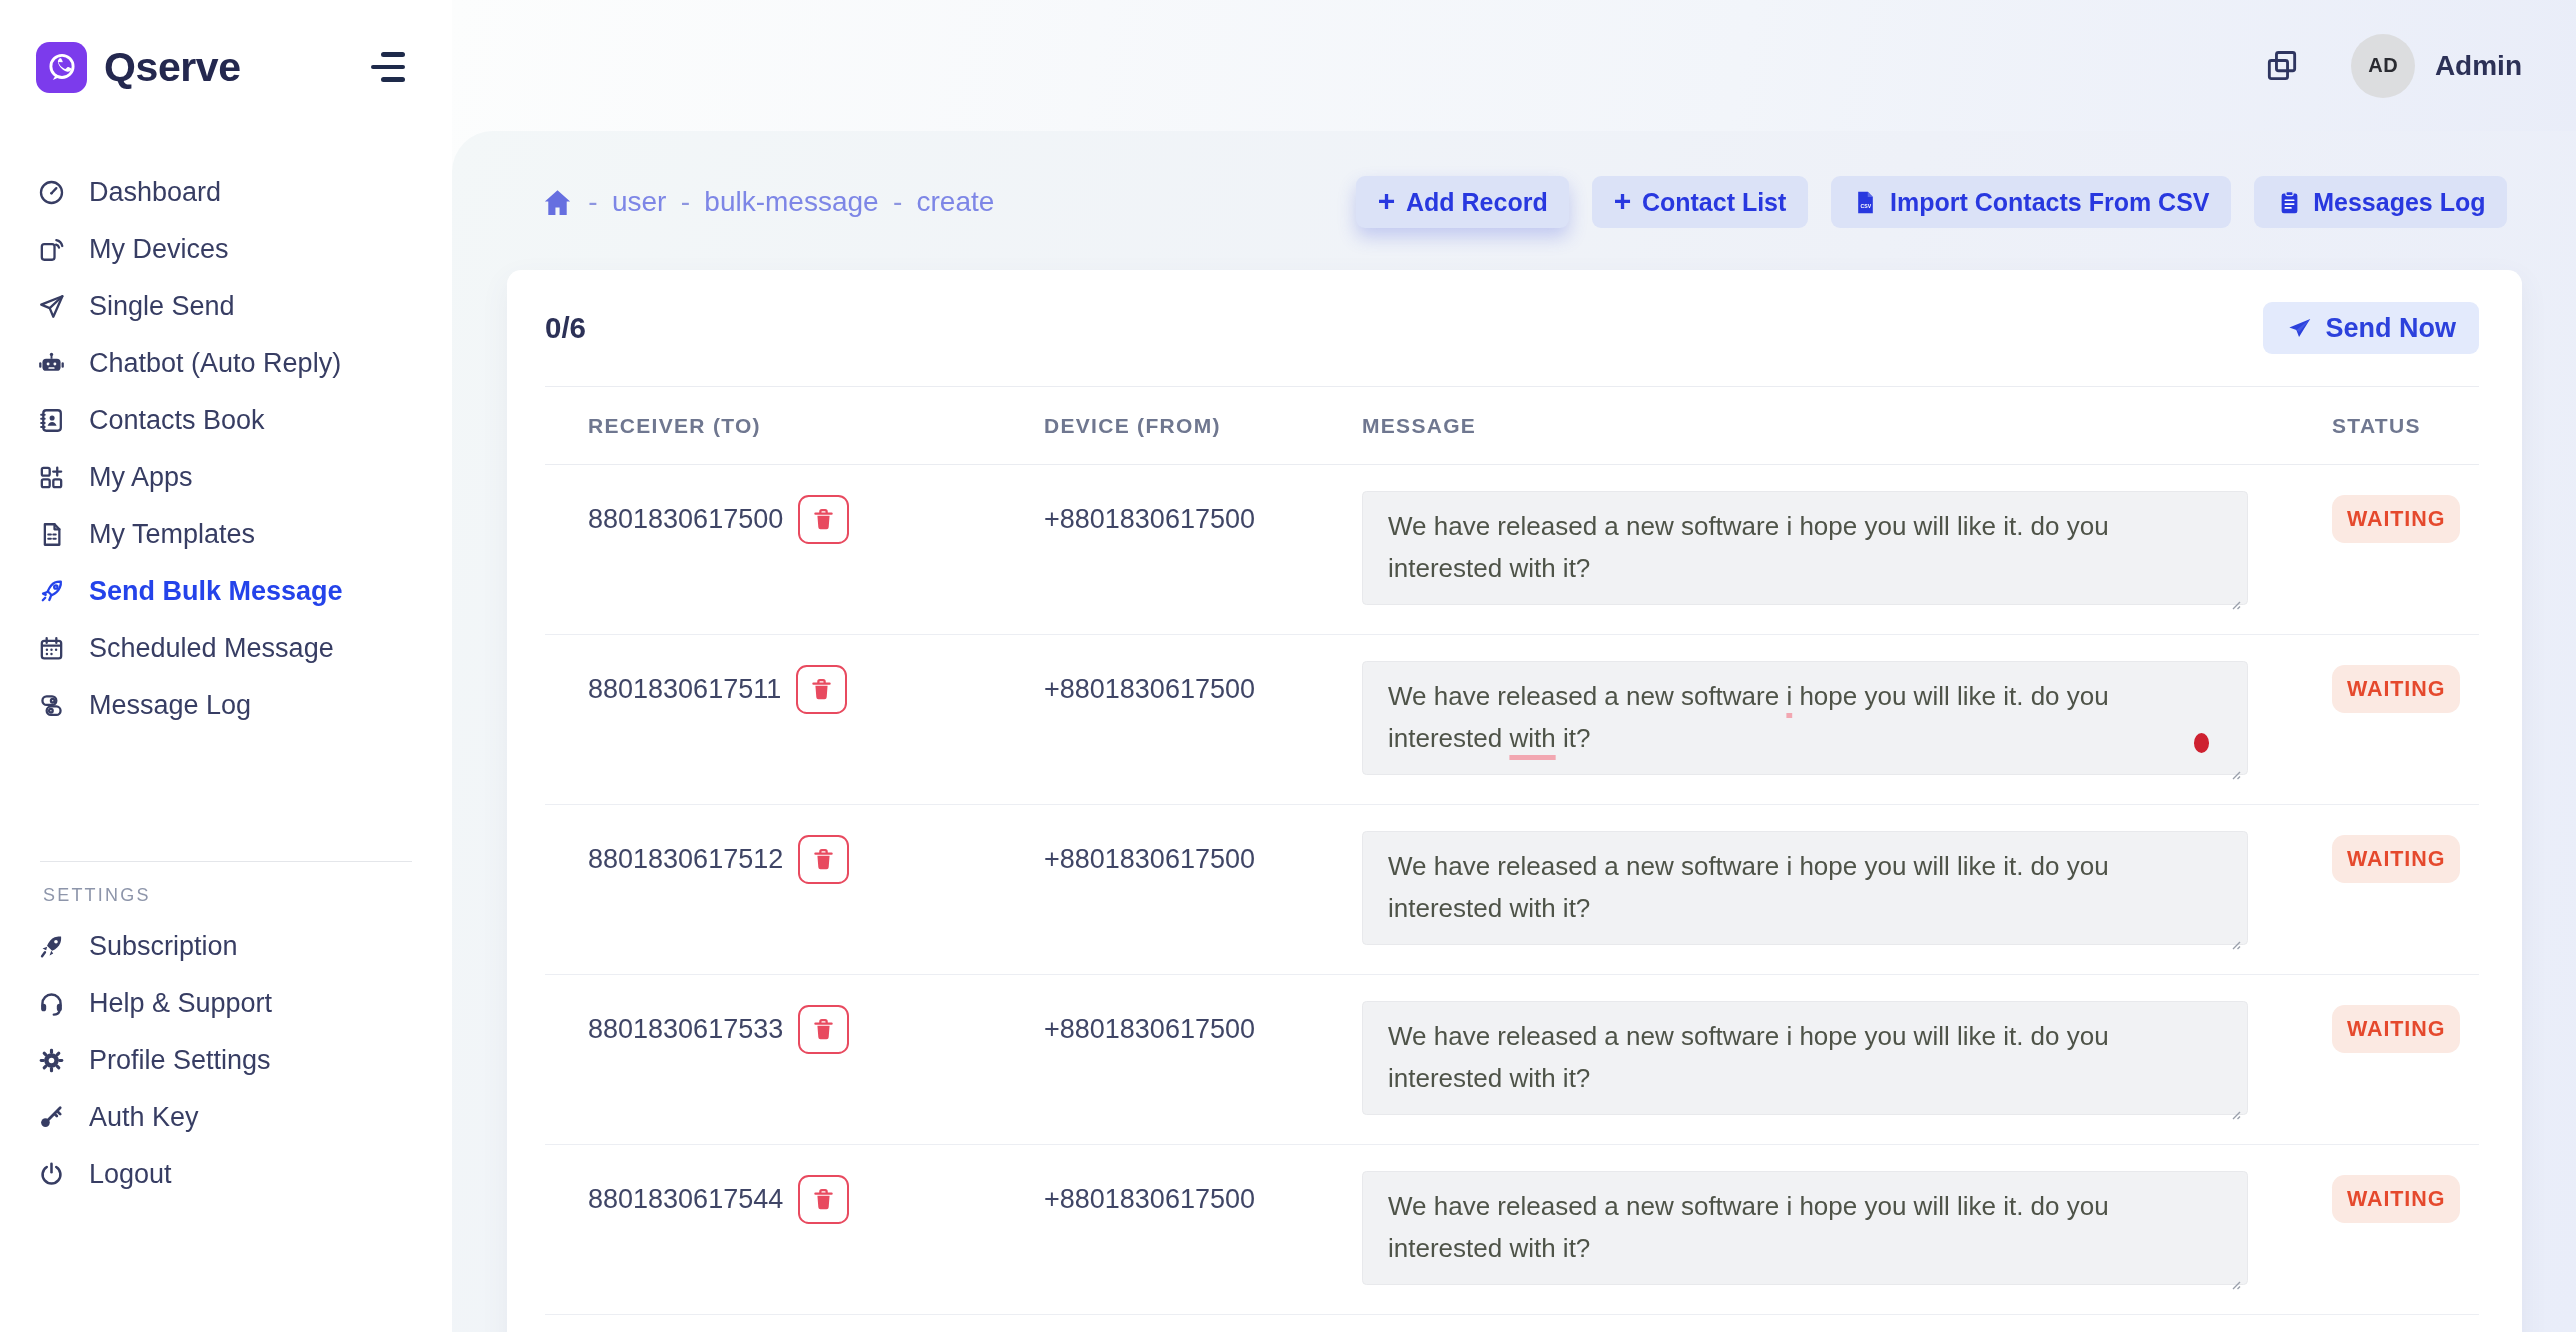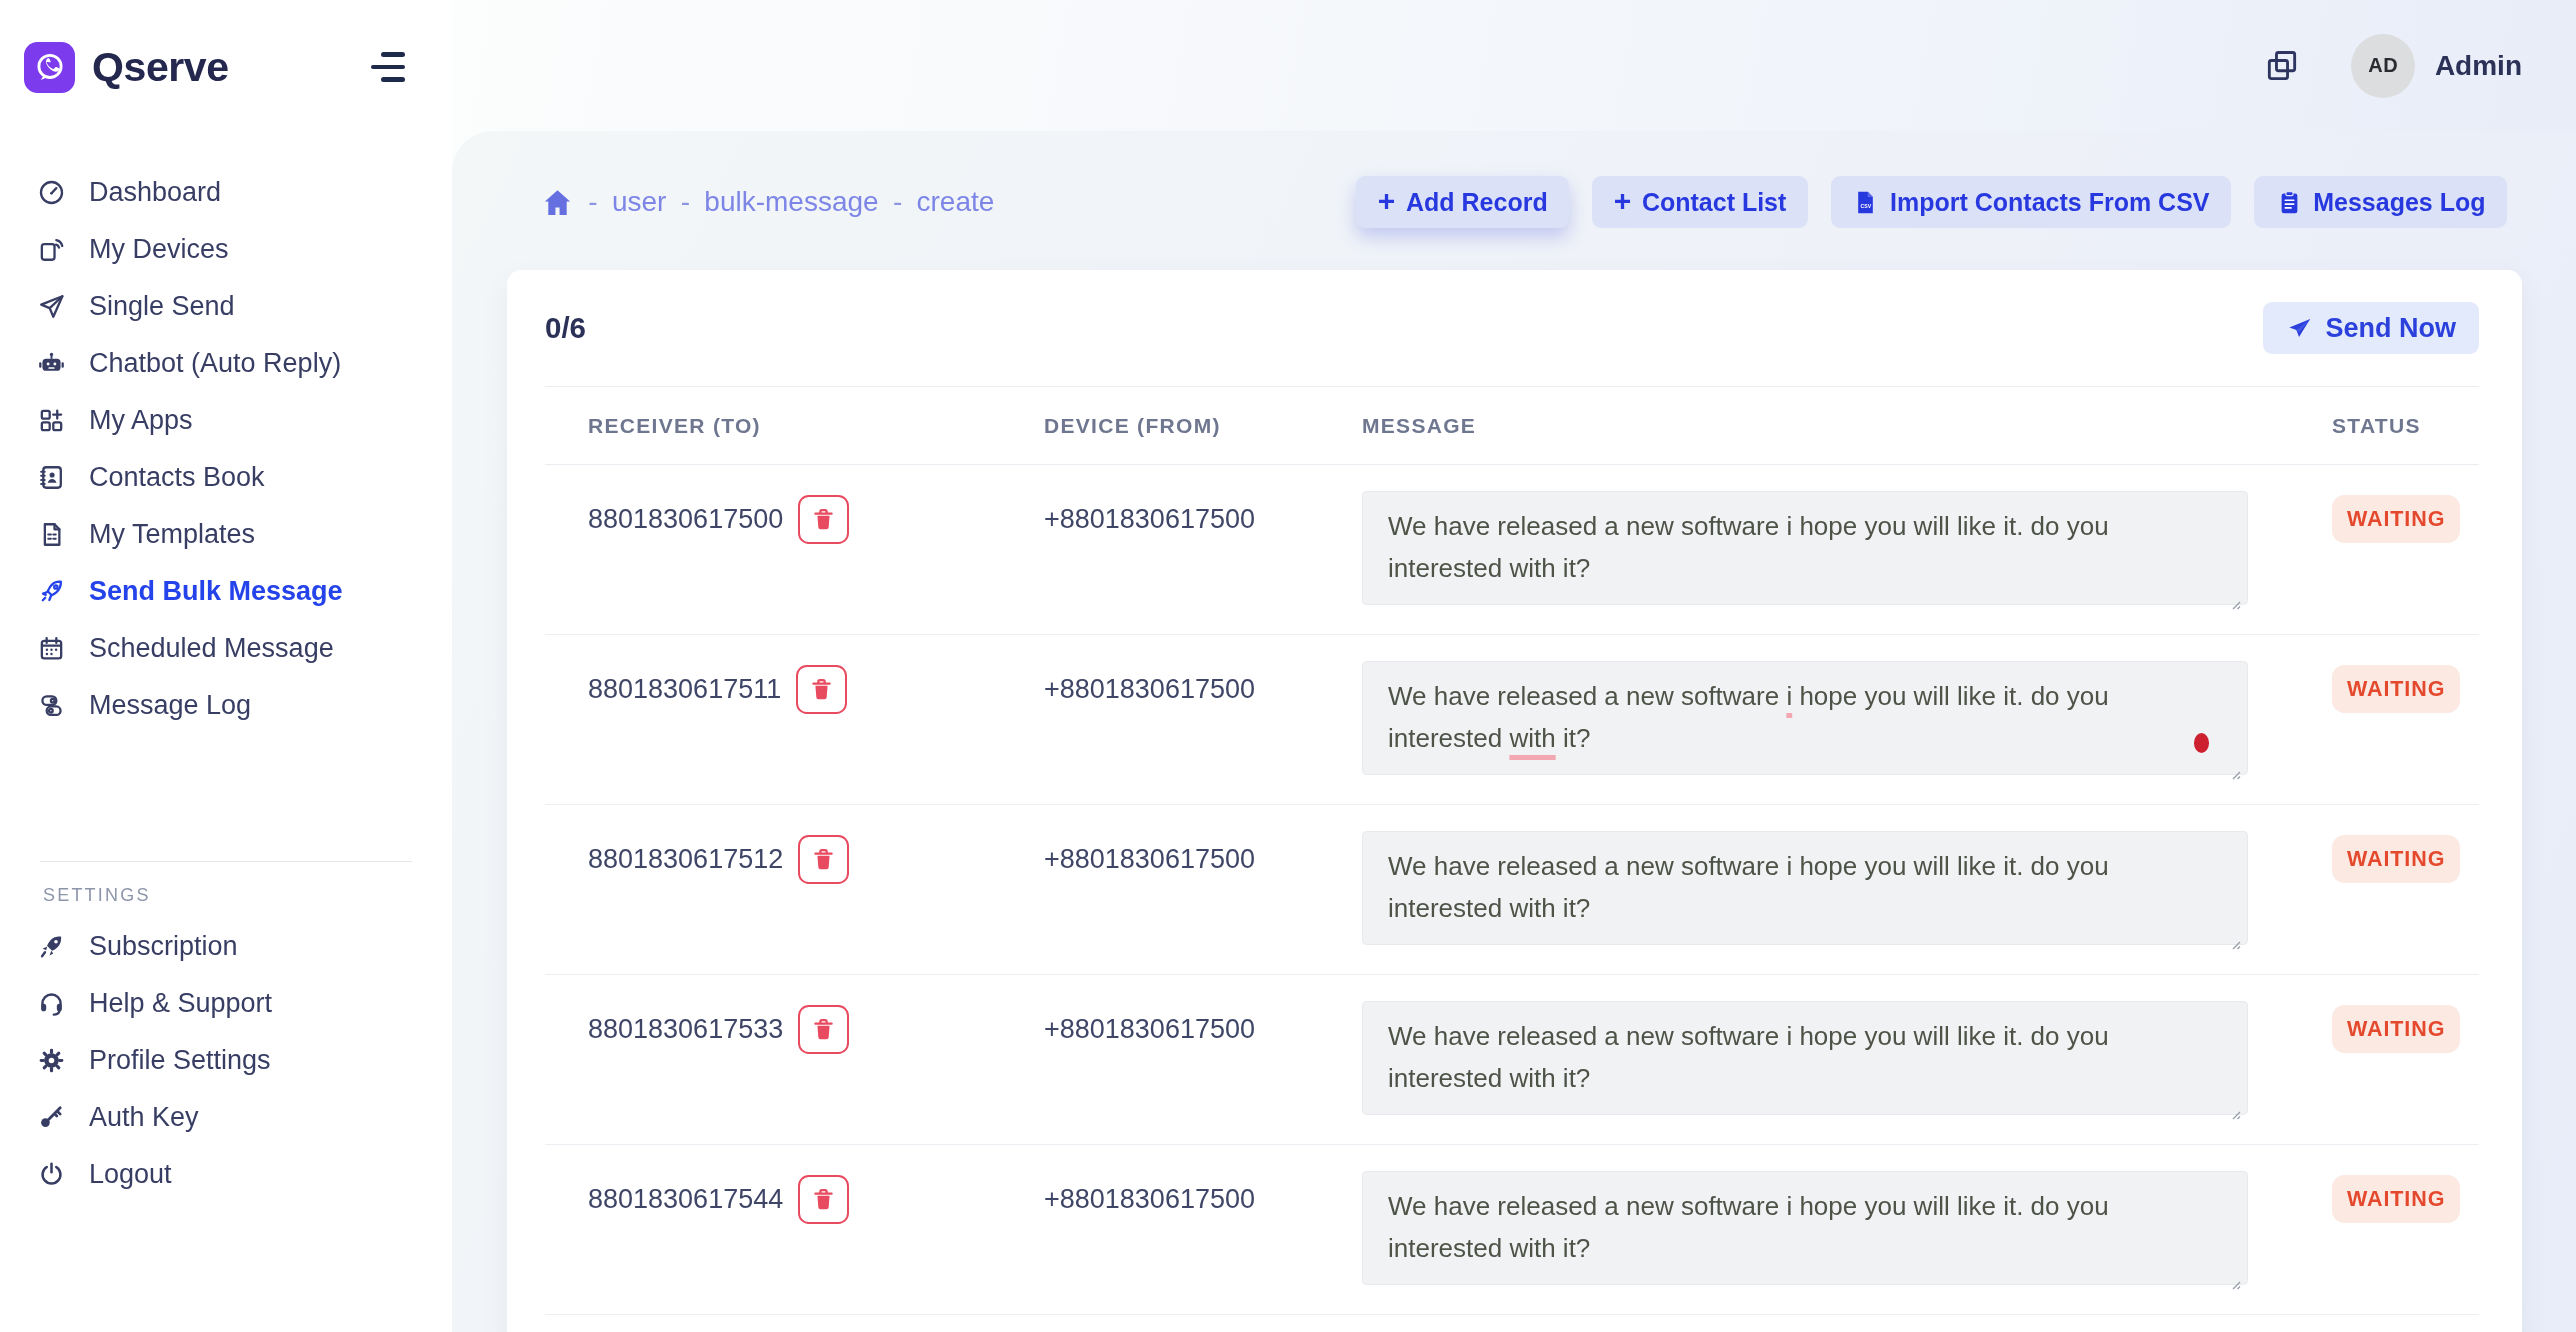--- a/index.html
+++ b/index.html
@@ -2,21 +2,21 @@
 <html style="font-size:14.3px"><head>
 <meta charset="utf-8">
 <style>
   html,body{margin:0;padding:0;}
   body{width:2576px;height:1333px;overflow:hidden;background:#fff;
        font-family:"Liberation Sans","DejaVu Sans",sans-serif;-webkit-font-smoothing:antialiased;}
   .app{position:relative;width:2576px;height:1333px;}
 
   
   .sidebar{position:absolute;left:0;top:0;width:452px;height:100%;background:#fff;z-index:3;}
-  .sidebar-head{height:134px;display:flex;align-items:center;padding:0 47px 0 24px;}
+  .sidebar-head{height:134px;display:flex;align-items:center;padding:0 47px 0 36px;}
   .logo-badge{width:51px;height:51px;border-radius:13.4px;background:#7c3bec;display:flex;align-items:center;justify-content:center;flex:0 0 auto;}
   .logo-text{font-size:41px;font-weight:800;color:#24284f;margin-left:17px;letter-spacing:-0.4px;}
   .hamburger{margin-left:auto;background:none;border:none;padding:0;cursor:pointer;display:flex;flex-direction:column;align-items:flex-end;gap:8px;}
   .hamburger span{display:block;height:4.5px;border-radius:2.7px;background:#1e2a4a;}
   .hamburger .h1,.hamburger .h3{width:24px;}
   .hamburger .h2{width:34px;}
 
   .nav{margin-top:29.5px;}
   .nav-item{height:57px;display:flex;align-items:center;padding-left:36px;cursor:pointer;color:#373d63;}
   .nav-ic{width:30px;height:30px;display:flex;align-items:center;justify-content:center;flex:0 0 auto;}
@@ -153,38 +153,38 @@
             <circle cx="9.2" cy="12.4" r="1.2" fill="#fff"></circle>
               <circle cx="14.8" cy="12.4" r="1.2" fill="#fff"></circle>
               <rect x="9.4" y="15" width="5.2" height="1.4" rx=".7" fill="#fff"></rect>
           </svg>
           </span>
         <span class="nav-label">Chatbot (Auto Reply)</span>
       </div>
       <div class="nav-item">
         <span class="nav-ic">
           <svg viewBox="0 0 24 24" fill="none" stroke="currentColor" stroke-width="1.9" stroke-linecap="round">
+            <rect x="5.2" y="3.5" width="14.5" height="17" rx="2.4"></rect>
+            <path d="M3.4 7.2h3M3.4 10.6h3M3.4 14h3M3.4 17.4h3" stroke-width="1.6"></path>
+            <circle cx="12.5" cy="10" r="2.1" fill="currentColor" stroke="none"></circle>
+            <path d="M8.8 16.3c.6-2 2-3.1 3.7-3.1s3.1 1.1 3.7 3.1z" fill="currentColor" stroke="none"></path>
+          </svg>
+          </span>
+        <span class="nav-label">Contacts Book</span>
+      </div>
+      <div class="nav-item">
+        <span class="nav-ic">
+          <svg viewBox="0 0 24 24" fill="none" stroke="currentColor" stroke-width="1.9" stroke-linecap="round">
             <rect x="4" y="4" width="6.5" height="6.5" rx="1.4"></rect>
               <rect x="4" y="13.5" width="6.5" height="6.5" rx="1.4"></rect>
             <rect x="13.5" y="13.5" width="6.5" height="6.5" rx="1.4"></rect>
               <path d="M16.75 3.8v6.6M13.4 7.1H20"></path>
           </svg>
           </span>
         <span class="nav-label">My Apps</span>
-      </div>
-      <div class="nav-item">
-        <span class="nav-ic">
-          <svg viewBox="0 0 24 24" fill="none" stroke="currentColor" stroke-width="1.9" stroke-linecap="round">
-            <rect x="5.2" y="3.5" width="14.5" height="17" rx="2.4"></rect>
-            <path d="M3.4 7.2h3M3.4 10.6h3M3.4 14h3M3.4 17.4h3" stroke-width="1.6"></path>
-            <circle cx="12.5" cy="10" r="2.1" fill="currentColor" stroke="none"></circle>
-            <path d="M8.8 16.3c.6-2 2-3.1 3.7-3.1s3.1 1.1 3.7 3.1z" fill="currentColor" stroke="none"></path>
-          </svg>
-          </span>
-        <span class="nav-label">Contacts Book</span>
       </div>
       <div class="nav-item">
         <span class="nav-ic">
           <svg viewBox="0 0 24 24" fill="none" stroke="currentColor" stroke-width="1.9" stroke-linecap="round" stroke-linejoin="round">
             <path d="M6.5 3.5h8l4 4.2V20.5h-12z"></path>
               <path d="M14.5 3.5v4.2h4"></path>
             <path d="M9.3 12h2.2M13.5 12h2M9.3 15.5h2.2M13.5 15.5h2" stroke-width="1.7"></path>
           </svg>
           </span>
         <span class="nav-label">My Templates</span>

